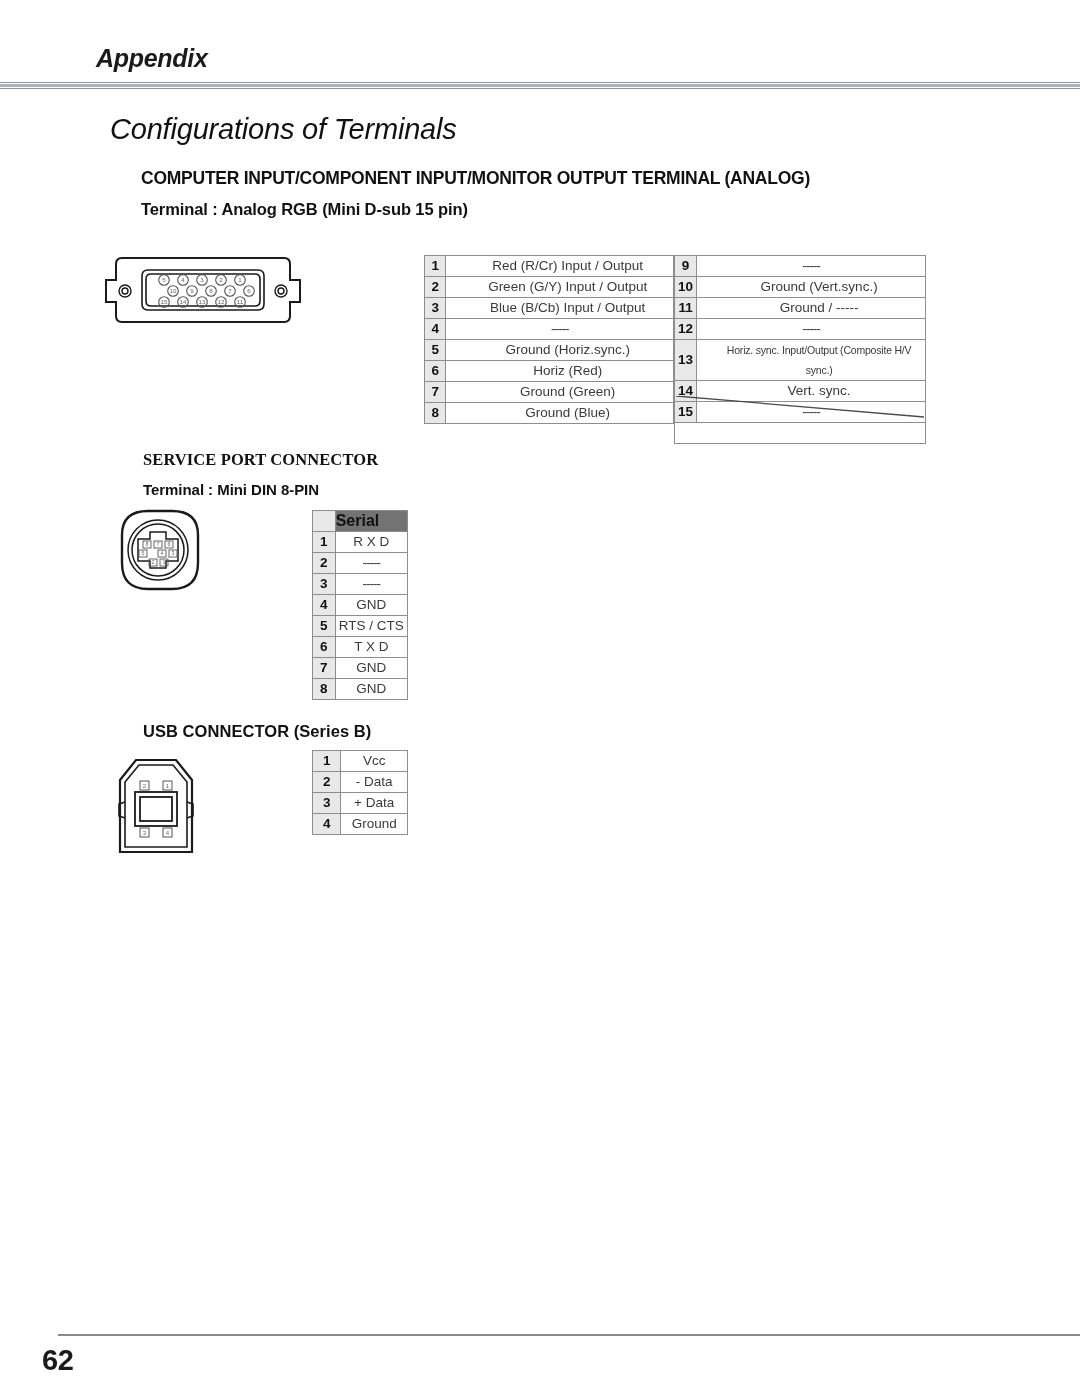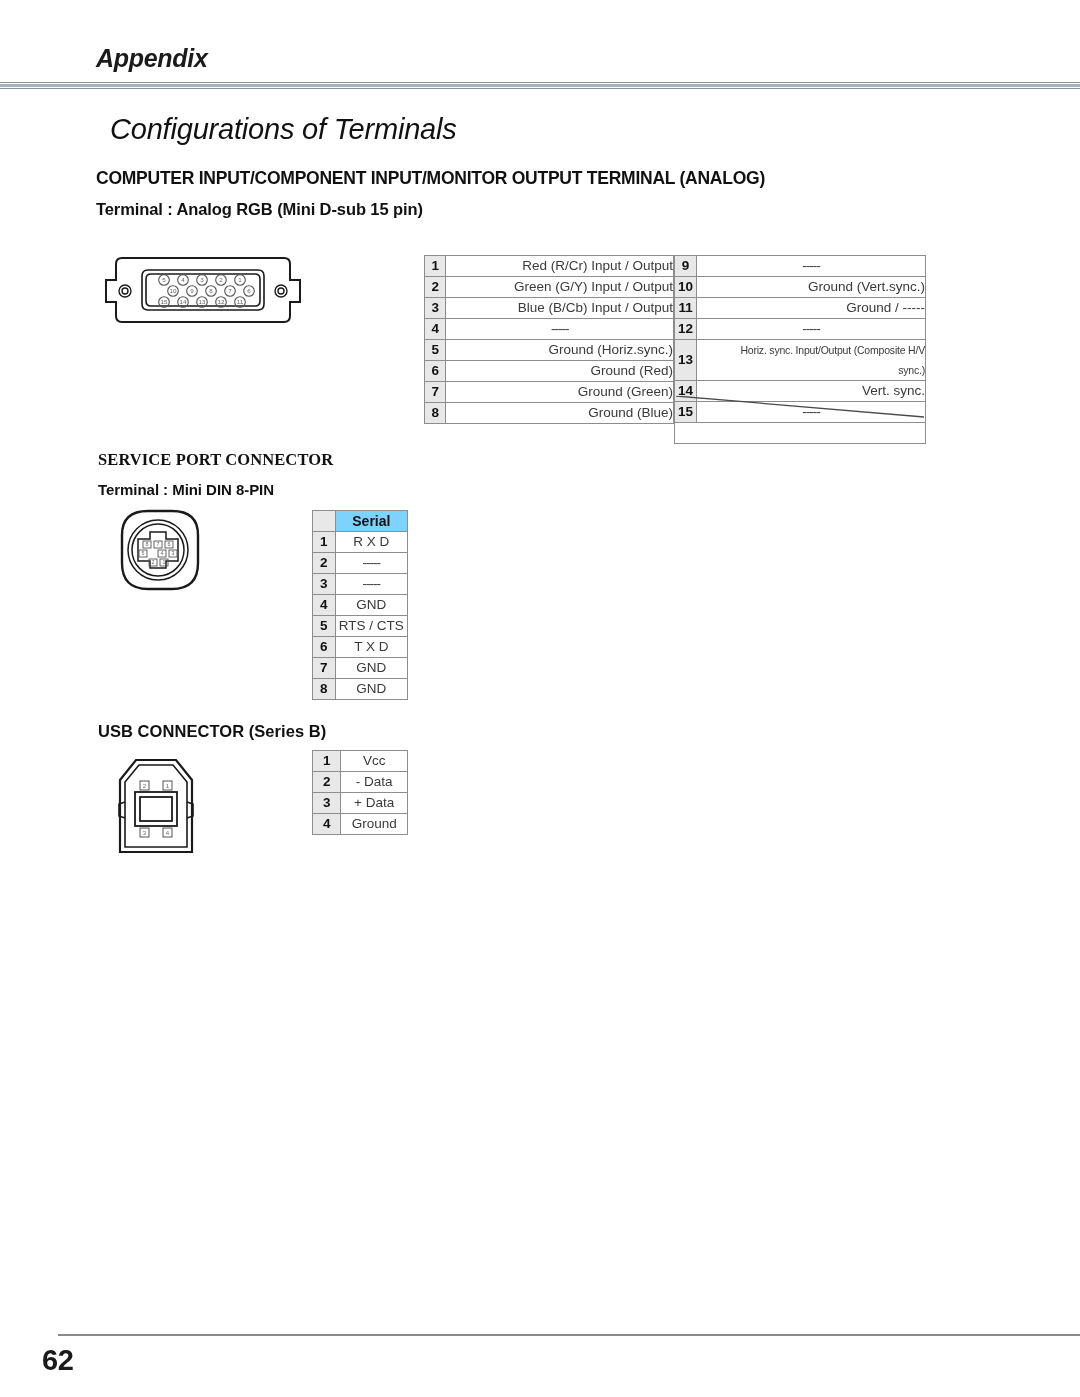--- a/index.html
+++ b/index.html
@@ -69,20 +69,21 @@
     font-style: italic;
     letter-spacing: -0.2px;
     color: #111;
   }
 
   .sec-head {
     position: absolute;
     font-weight: bold;
     color: #111;
     white-space: nowrap;
+    margin-left: 45px;
   }
   #sec-analog-title {
     left: 96px;
     top: 168px;
     font-size: 17.5px;
     letter-spacing: -0.25px;
   }
   #sec-analog-sub {
     left: 96px;
     top: 200px;
@@ -127,21 +128,21 @@
   table.pin-table td.num {
     background: #e8e8e8;
     text-align: center;
     font-weight: bold;
     font-size: 13.5px;
     color: #111;
     width: 22px;
   }
   table.pin-table td.val {
     padding-left: 16px;
-    text-align: right;
+    text-align: center;
     color: #3a3a3a;
   }
   table.pin-table td.val.center {
     text-align: center;
     padding-left: 0;
   }
   table.pin-table td.blank {
     background: #ffffff;
     border: 1px solid #8d8d8d;
     position: relative;
@@ -158,24 +159,24 @@
   #analog-table-left td.val { width: 228px; }
   #analog-table-right td.val { width: 230px; }
 
   
   #serial-table { left: 312px; top: 510px; width: 96px; }
   #serial-table th.hdr-blank {
     background: #e8e8e8;
     width: 22px;
   }
   #serial-table th.hdr-serial {
-    background: #7dd3fc;
-    text-align: center;
+    background: #737373;
+    text-align: left;
     font-weight: bold;
-    font-size: 14px;
+    font-size: 16px;
     color: #111;
     width: 72px;
   }
   #serial-table td.val { width: 72px; text-align: center; padding-left: 0; }
 
   
   #usb-table { left: 312px; top: 750px; width: 96px; }
   #usb-table td.val { width: 53px; text-align: center; padding-left: 0; }
 
   .dash { letter-spacing: -1px; color: #555; }
@@ -313,21 +314,21 @@
     <tr>
         <td class="num">4</td>
         <td class="val center dash">-----</td>
       </tr>
     <tr>
         <td class="num">5</td>
         <td class="val">Ground (Horiz.sync.)</td>
       </tr>
     <tr>
         <td class="num">6</td>
-        <td class="val">Ground (Red)</td>
+        <td class="val">Horiz (Red)</td>
       </tr>
     <tr>
         <td class="num">7</td>
         <td class="val">Ground (Green)</td>
       </tr>
     <tr>
         <td class="num">8</td>
         <td class="val">Ground (Blue)</td>
       </tr>
   </tbody>

